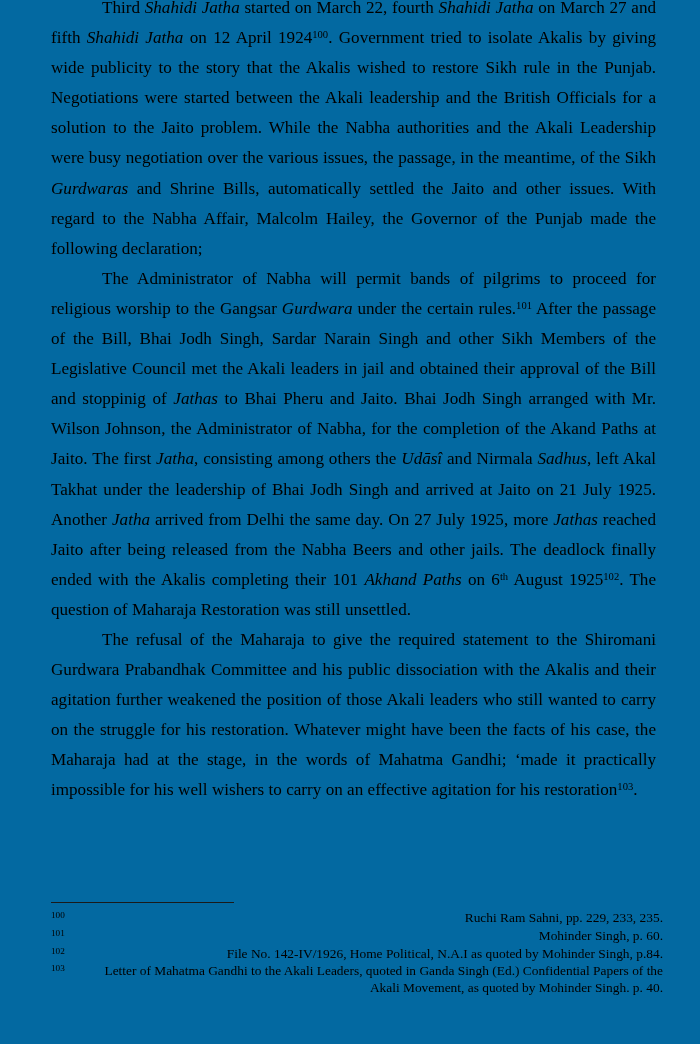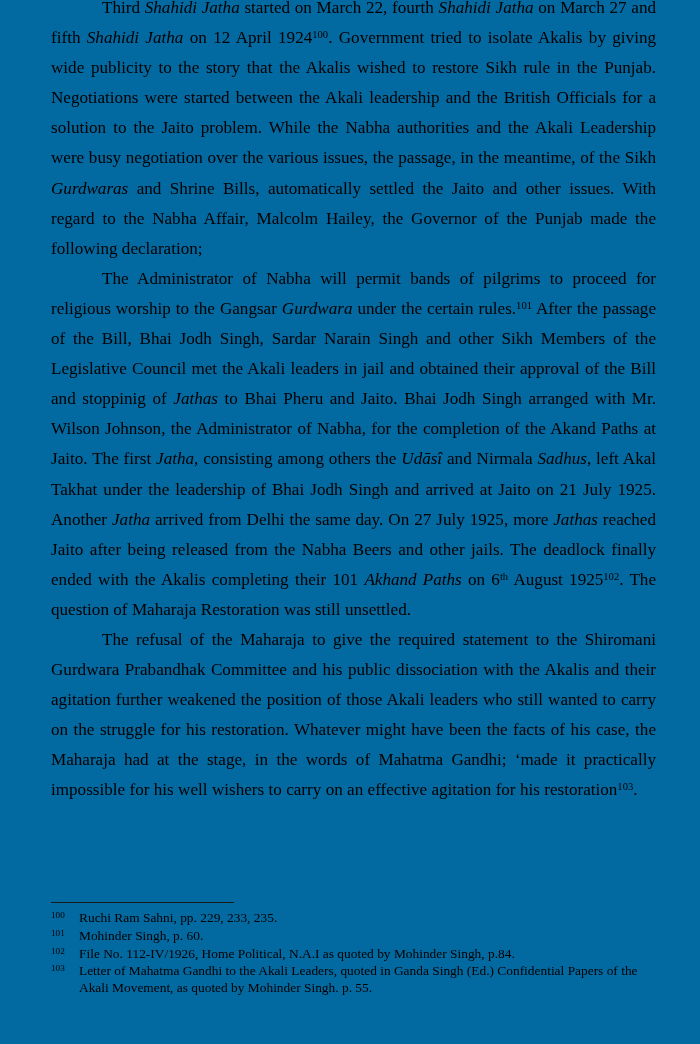--- a/index.html
+++ b/index.html
@@ -73,20 +73,21 @@
   .fn-num {
     position: absolute;
     left: 0;
     top: -3px;
     width: 22px;
     font-size: 9.2px;
     text-align: left;
   }
   .fn-text {
     display: block;
+    text-align: right;
   }
 </style>
 </head>
 <body>
 
 <div class="page">
 
   <div class="body-col">
     <p class="para"><span>Third </span><span class="it">Shahidi Jatha</span><span> started on March 22, fourth </span><span class="it">Shahidi Jatha</span><span> on March 27 and fifth </span><span class="it">Shahidi Jatha</span><span> on 12 April 1924</span><sup>100</sup><span>. Government tried to isolate Akalis by giving wide publicity to the story that the Akalis wished to restore Sikh rule in the Punjab. Negotiations were started between the Akali leadership and the British Officials for a solution to the Jaito problem. While the Nabha authorities and the Akali Leadership were busy negotiation over the various issues, the passage, in the meantime, of the Sikh </span><span class="it">Gurdwaras</span><span> and Shrine Bills, automatically settled the Jaito and other issues. With regard to the Nabha Affair, Malcolm Hailey, the Governor of the Punjab made the following declaration;</span></p>
     <p class="para cont"><span>The Administrator of Nabha will permit bands of pilgrims to proceed for religious worship to the Gangsar </span><span class="it">Gurdwara</span><span> under the certain rules.</span><sup>101</sup><span> After the passage of the Bill, Bhai Jodh Singh, Sardar Narain Singh and other Sikh Members of the Legislative Council met the Akali leaders in jail and obtained their approval of the Bill and stoppinig of </span><span class="it">Jathas</span><span> to Bhai Pheru and Jaito. Bhai Jodh Singh arranged with Mr. Wilson Johnson, the Administrator of Nabha, for the completion of the Akand Paths at Jaito. The first </span><span class="it">Jatha</span><span>, consisting among others the </span><span class="it">Udāsî</span><span> and Nirmala </span><span class="it">Sadhus</span><span>, left Akal Takhat under the leadership of Bhai Jodh Singh and arrived at Jaito on 21 July 1925. Another </span><span class="it">Jatha</span><span> arrived from Delhi the same day. On 27 July 1925, more </span><span class="it">Jathas</span><span> reached Jaito after being released from the Nabha Beers and other jails. The deadlock finally ended with the Akalis completing their 101 </span><span class="it">Akhand Paths</span><span> on 6</span><sup>th</sup><span> August 1925</span><sup>102</sup><span>. The question of Maharaja Restoration was still unsettled.</span></p>
@@ -99,22 +100,22 @@
       <li class="fn-item">
         <span class="fn-num">100</span>
         <span class="fn-text">Ruchi Ram Sahni, pp. 229, 233, 235.</span>
       </li>
       <li class="fn-item">
         <span class="fn-num">101</span>
         <span class="fn-text">Mohinder Singh, p. 60.</span>
       </li>
       <li class="fn-item">
         <span class="fn-num">102</span>
-        <span class="fn-text">File No. 112-IV/1926, Home Political, N.A.I as quoted by Mohinder Singh, p.84.</span>
+        <span class="fn-text">File No. 142-IV/1926, Home Political, N.A.I as quoted by Mohinder Singh, p.84.</span>
       </li>
       <li class="fn-item">
         <span class="fn-num">103</span>
-        <span class="fn-text">Letter of Mahatma Gandhi to the Akali Leaders, quoted in Ganda Singh (Ed.) Confidential Papers of the Akali Movement, as quoted by Mohinder Singh. p. 55.</span>
+        <span class="fn-text">Letter of Mahatma Gandhi to the Akali Leaders, quoted in Ganda Singh (Ed.) Confidential Papers of the Akali Movement, as quoted by Mohinder Singh. p. 40.</span>
       </li>
     </ul>
   </div>
 
 </div>
 
 </body></html>

